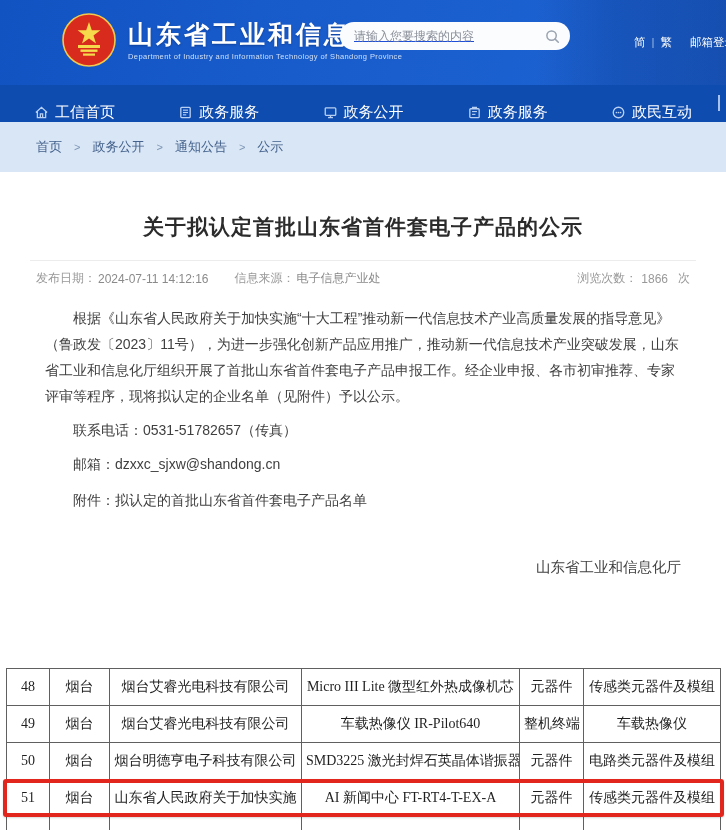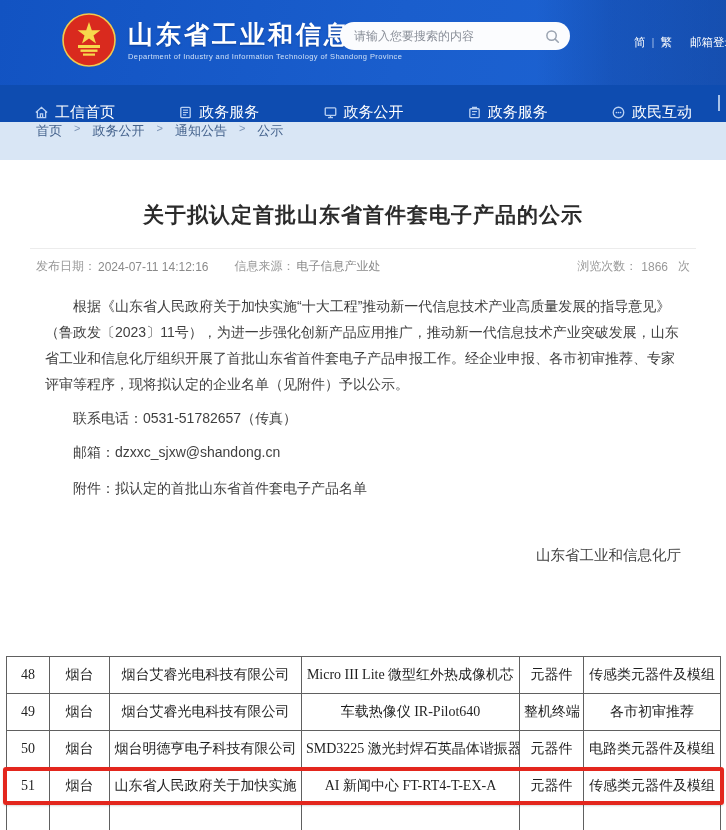--- a/index.html
+++ b/index.html
@@ -11,38 +11,38 @@
   .topbar { position:relative; height:85px; background:linear-gradient(100deg,#1253c2 0%,#1a5ecd 55%,#1d64d4 100%); overflow:hidden; }
   .topbar .skyline { position:absolute; right:0; top:0; width:190px; height:85px;
     background:linear-gradient(90deg, rgba(10,50,130,0) 0%, rgba(10,45,120,.25) 40%, rgba(8,40,110,.35) 100%); }
   .brand { position:absolute; left:62px; top:13px; display:flex; align-items:center; }
   .emblem { width:54px; height:54px; flex:0 0 auto; }
   .brand-text { margin-left:12px; color:#fff; }
   .site-title { font-size:25px; font-weight:700; letter-spacing:3px; line-height:30px; text-shadow:0 1px 2px rgba(0,30,90,.4); }
   .site-subtitle { font-size:7.5px; color:#cfe0f7; letter-spacing:.4px; margin-top:3px; }
   .search-pill { position:absolute; left:340px; top:22px; width:230px; height:28px; background:#fbfcfe; border-radius:14px;
     display:flex; align-items:center; padding:0 10px 0 14px; }
-  .search-pill input { flex:1; border:none; outline:none; background:transparent; font-size:12px; color:#8b5cf6;
-    font-family:"Liberation Sans",sans-serif; }
+  .search-pill input { flex:1; border:none; outline:none; background:transparent; font-size:12px; color:#1d4ed8;
+    font-family:"Liberation Sans",sans-serif;text-decoration:underline; }
   .search-pill input::placeholder { color:#8a8f99; }
   .search-icon { width:15px; height:15px; flex:0 0 auto; }
   .quick-links { position:absolute; left:634px; top:35px; white-space:nowrap; font-size:11.5px; color:#fff; }
   .quick-links span { margin-right:6px; cursor:pointer; }
   .quick-links .divider { color:#9db9e6; cursor:default; }
   .quick-links .mail { margin-left:12px; }
 
   
   .mainnav { position:relative; height:37px; background:#0e4cb0; display:flex; align-items:flex-end;
     justify-content:space-between; padding:0 34px; }
   .nav-item { display:flex; align-items:center; color:#fff; font-size:15px; cursor:pointer; }
   .nav-item svg { width:15px; height:15px; margin-right:6px; }
   .nav-partial { position:absolute; right:-6px; top:10px; width:14px; height:16px; border-left:2px solid #cfe0f7; opacity:.8; }
 
   
-  .breadcrumb { height:38px; background:#d9e6f5; display:flex; align-items:flex-start; padding-left:36px;
+  .breadcrumb { height:50px; background:#d9e6f5; display:flex; align-items:center; padding-left:36px;
     font-size:13px; color:#44628c; }
   .breadcrumb .crumb { cursor:pointer; }
   .breadcrumb .sep { margin:0 12px; color:#7d95b6; font-size:11px; }
 
   
   main { position:relative; height:746px; background:#fff; overflow:hidden; }
   .doc-title { margin-top:40px; text-align:center; font-size:21px; font-weight:700; color:#2b2b2b; letter-spacing:1px; line-height:30px; }
   .meta { margin:18px 30px 0; border-top:1px solid #ececec; padding:9px 6px 0; display:flex; align-items:center;
     font-size:12px; color:#999; }
   .meta .m-label { color:#999; }
@@ -208,21 +208,21 @@
               <td>Micro III Lite 微型红外热成像机芯</td>
               <td>元器件</td>
               <td>传感类元器件及模组</td>
             </tr>
             <tr>
               <td>49</td>
               <td>烟台</td>
               <td>烟台艾睿光电科技有限公司</td>
               <td>车载热像仪  IR-Pilot640</td>
               <td>整机终端</td>
-              <td>各市初审推荐</td>
+              <td>车载热像仪</td>
             </tr>
             <tr>
               <td>50</td>
               <td>烟台</td>
               <td>烟台明德亨电子科技有限公司</td>
               <td>SMD3225 激光封焊石英晶体谐振器</td>
               <td>元器件</td>
               <td>电路类元器件及模组</td>
             </tr>
             <tr>

